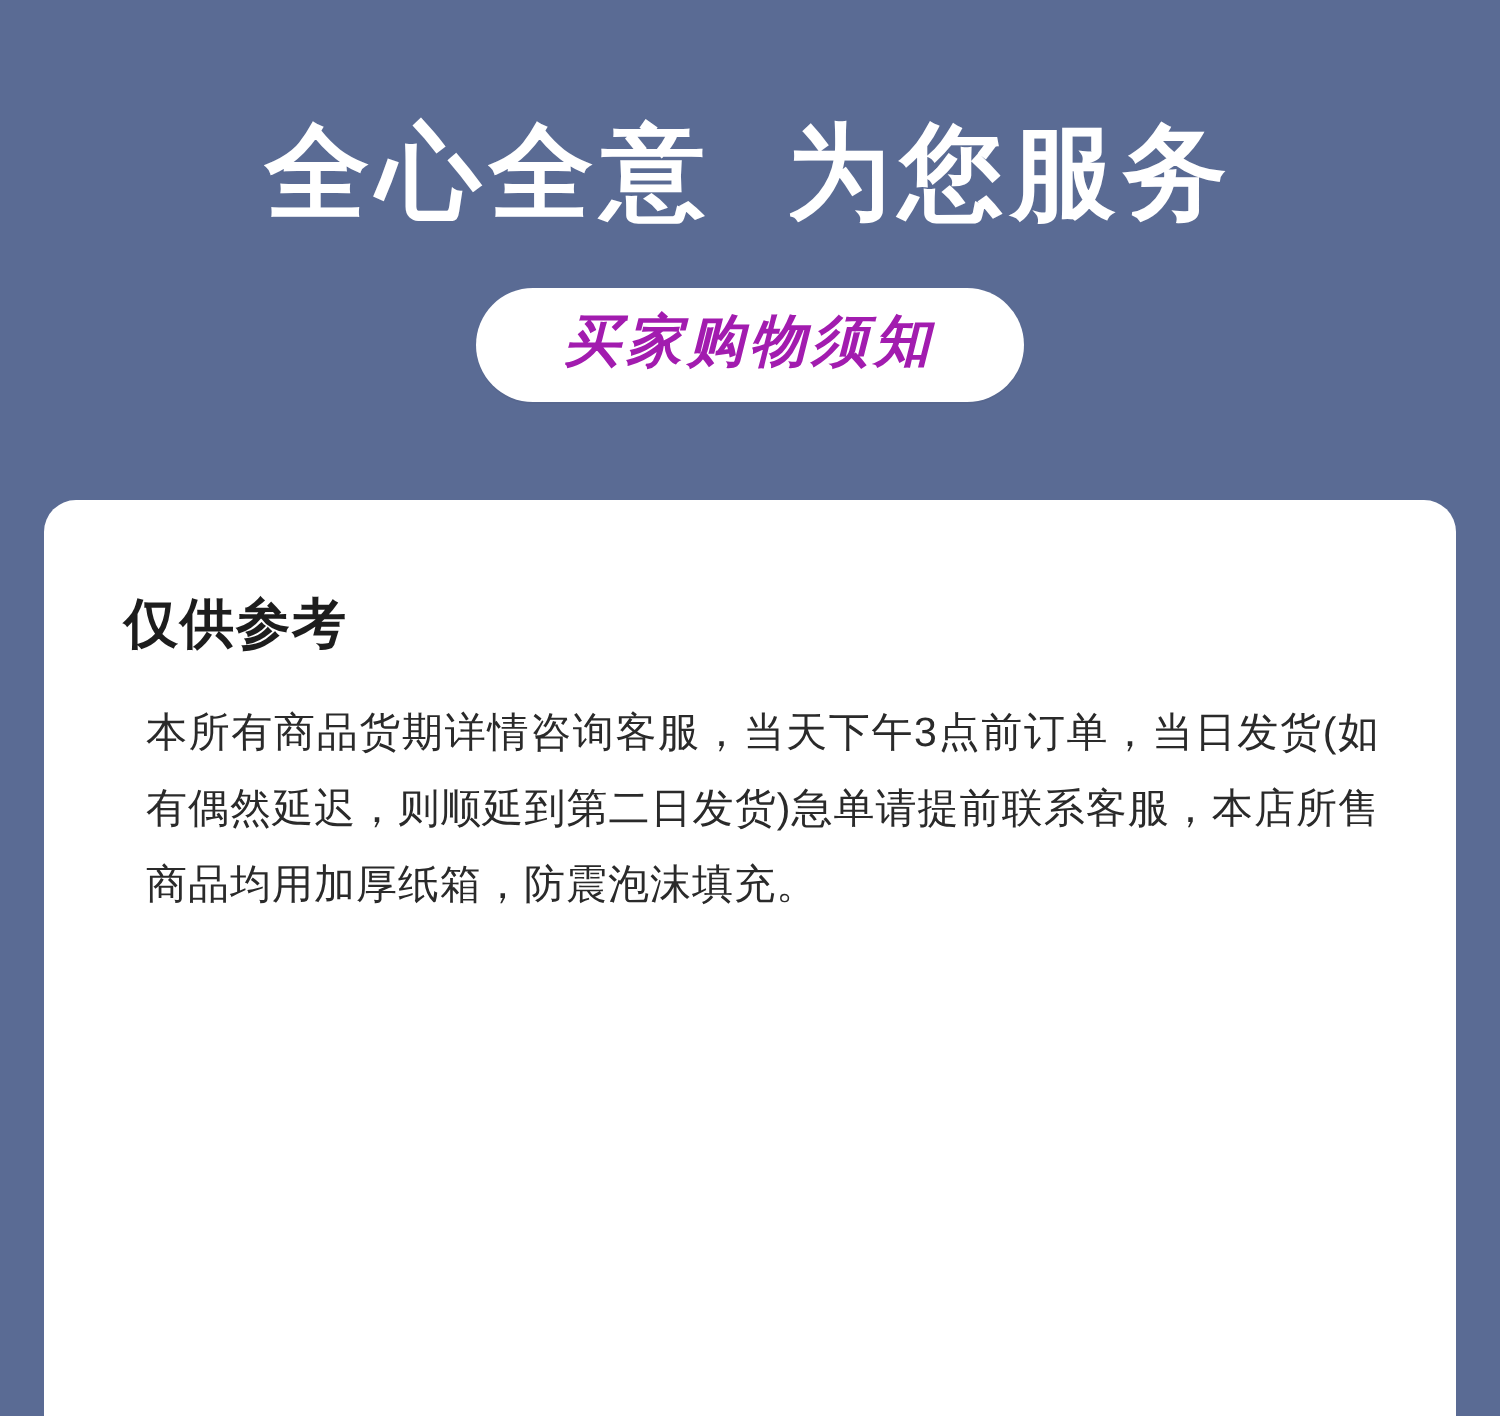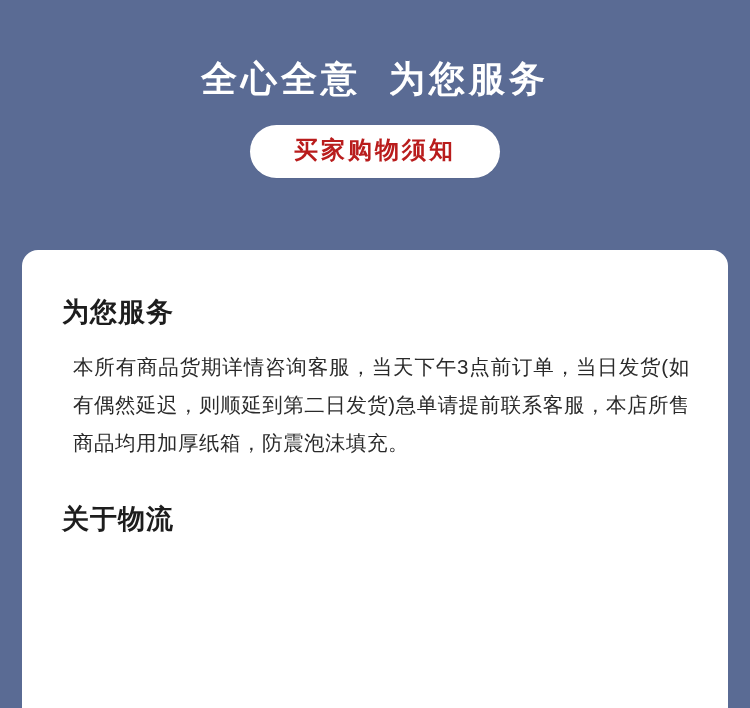--- a/index.html
+++ b/index.html
@@ -17,41 +17,42 @@
     width: 750px;
     height: 708px;
     background: #5a6b94;
   }
   .header {
     padding-top: 58px;
     text-align: center;
   }
   .headline {
     color: #ffffff;
-    font-size: 36px;
+    font-size: 52px;
     font-weight: bold;
     letter-spacing: 4px;
     line-height: 1.15;
     white-space: pre;
   }
   .subtitle-wrap {
     margin-top: 26px;
     display: flex;
     justify-content: center;
   }
   .subtitle-pill {
     background: #ffffff;
-    color: #b91c1c;
-    font-size: 24px;
+    color: #a21caf;
+    font-size: 28px;
     font-weight: bold;
     letter-spacing: 3px;
     border-radius: 30px;
     padding: 12px 44px 14px;
     line-height: 1.1;
     box-shadow: 0 1px 0 rgba(0,0,0,0.03);
+    font-style: italic;
   }
   .card {
     position: absolute;
     left: 22px;
     right: 22px;
     top: 250px;
     bottom: -30px;
     background: #ffffff;
     border-radius: 16px 16px 0 0;
     padding: 48px 38px 0 38px;
@@ -98,25 +99,22 @@
     <div class="headline">全心全意  为您服务</div>
     <div class="subtitle-wrap">
       <div class="subtitle-pill">买家购物须知</div>
     </div>
   </div>
 
   <div class="card">
 
     <div class="section">
       <div class="section-title">
-        <span>为您服务</span>
+        <span>仅供参考</span>
       </div>
       <div class="section-body">本所有商品货期详情咨询客服，当天下午3点前订单，当日发货(如有偶然延迟，则顺延到第二日发货)急单请提前联系客服，本店所售商品均用加厚纸箱，防震泡沫填充。</div>
     </div>
 
     <div class="section">
-      <div class="section-title">
-        <span>关于物流</span>
-      </div>
     </div>
 
   </div>
 </div>
 
 </body></html>

